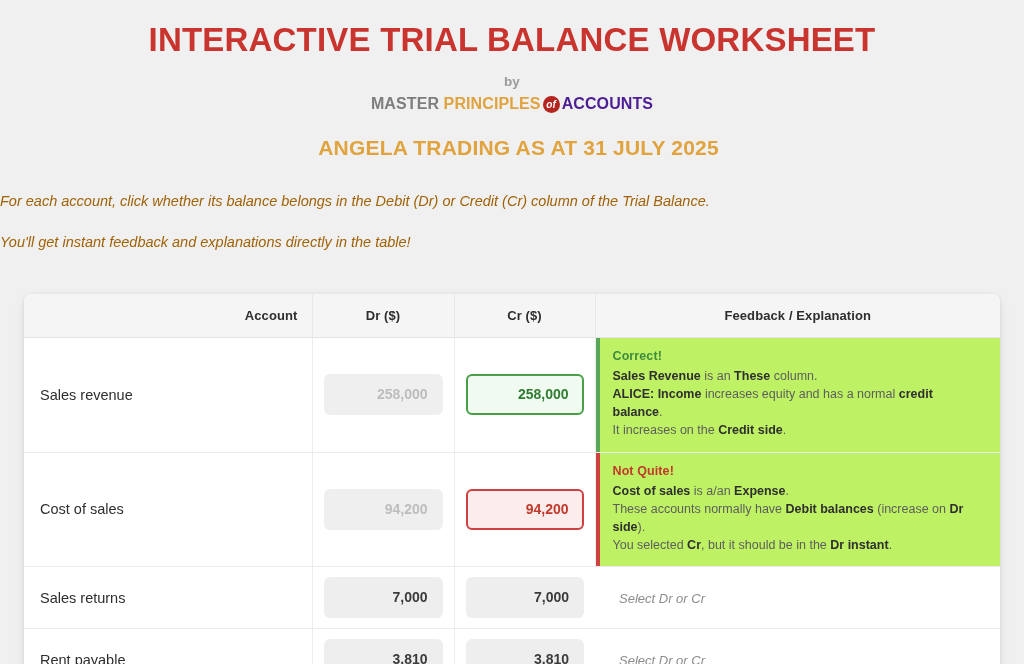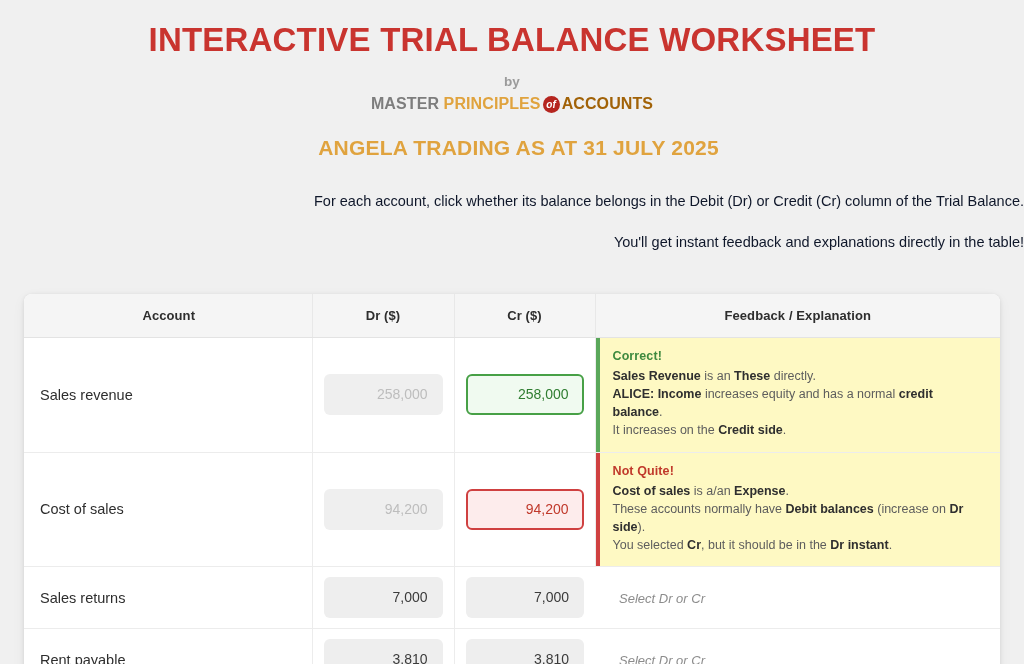--- a/index.html
+++ b/index.html
@@ -49,21 +49,21 @@
     text-align: center;
     font-size: 16px;
     font-weight: bold;
     letter-spacing: 0.1px;
     line-height: 1;
     margin-bottom: 22px;
     white-space: nowrap;
   }
   .logo-master { color: #7d7d7d; margin-top: 33px; }
   .logo-principles { color: #e0a33e; }
-  .logo-accounts { color: #a16207; }
+  .logo-accounts { color: #4c1d95; }
   .logo-of {
     display: inline-block;
     width: 17px;
     height: 17px;
     line-height: 17px;
     border-radius: 50%;
     background: #b5251f;
     color: #ffffff;
     font-size: 10px;
     font-style: italic;
@@ -79,24 +79,25 @@
     text-align: center;
     font-size: 21px;
     font-weight: bold;
     color: #e0a33e;
     letter-spacing: 0.2px;
     margin-bottom: 31px;
     padding-left: 13px;
   }
 
   .instruction {
-    text-align: right;
+    text-align: left;
     font-size: 14.5px;
-    color: #0f172a;
+    color: #a16207;
     line-height: 1.5;
+    font-style: italic;
   }
   .instruction.first { margin-bottom: 20px; }
   .instruction.second { margin-bottom: 26px; }
 
   
   .card {
     position: absolute;
     left: 24px;
     top: 294px;
     width: 976px;
@@ -120,21 +121,21 @@
   thead th {
     background: #f5f5f5;
     font-size: 13px;
     font-weight: bold;
     color: #2e2e2e;
     padding: 14px 14px;
     border-bottom: 1px solid #e3e3e3;
     text-align: center;
     letter-spacing: 0.1px;
   }
-  thead th.th-account { text-align: center; padding-left: 16px; margin-left: 20px; }
+  thead th.th-account { text-align: right; padding-left: 16px; margin-left: 20px; }
 
   thead th.th-dr, thead th.th-cr { border-left: 1px solid #e8e8e8; }
   thead th.th-fb { border-left: 1px solid #e8e8e8; }
 
   tbody td {
     border-bottom: 1px solid #ececec;
     background: #ffffff;
     vertical-align: middle;
   }
 
@@ -151,21 +152,21 @@
   }
 
   
   .amt-btn {
     display: block;
     width: 100%;
     text-align: right;
     padding: 11px 13px;
     border-radius: 6px;
     font-size: 14px;
-    font-weight: normal;
+    font-weight: bold;
     border: 2px solid transparent;
     background: #eeeeee;
     color: #3b3b3b;
     cursor: pointer;
     font-family: "Liberation Sans", sans-serif;
     line-height: 1.1;
   }
 
   .amt-btn.muted {
     background: #efefef;
@@ -191,21 +192,21 @@
     border-left: 1px solid #ececec;
     vertical-align: top;
   }
   td.fb-cell.plain {
     border-left: none;
     padding: 10px 0 10px 24px;
     vertical-align: middle;
   }
 
   .fb-inner {
-    background: #fef9c3;
+    background: #bef264;
     border-left: 4px solid #5aa75a;
     padding: 11px 14px 12px 13px;
     height: 100%;
     min-height: 78px;
   }
   .fb-inner.bad { border-left-color: #cf4040; }
 
   .fb-title {
     font-size: 12.5px;
     font-weight: bold;
@@ -271,21 +272,21 @@
           <td class="account-cell">Sales revenue</td>
           <td class="amt-cell">
             <button class="amt-btn muted">258,000</button>
           </td>
           <td class="amt-cell">
             <button class="amt-btn correct">258,000</button>
           </td>
           <td class="fb-cell">
             <div class="fb-inner">
               <div class="fb-title">Correct!</div>
-              <div class="fb-line"><b>Sales Revenue</b><span> is an </span><b>These</b><span> directly.</span></div>
+              <div class="fb-line"><b>Sales Revenue</b><span> is an </span><b>These</b><span> column.</span></div>
               <div class="fb-line"><b>ALICE: Income</b><span> increases equity and has a normal </span><b>credit balance</b><span>.</span></div>
               <div class="fb-line"><span>It increases on the </span><b>Credit side</b><span>.</span></div>
             </div>
           </td>
         </tr>
 
         <tr class="fb-row">
           <td class="account-cell">Cost of sales</td>
           <td class="amt-cell">
             <button class="amt-btn muted">94,200</button>

